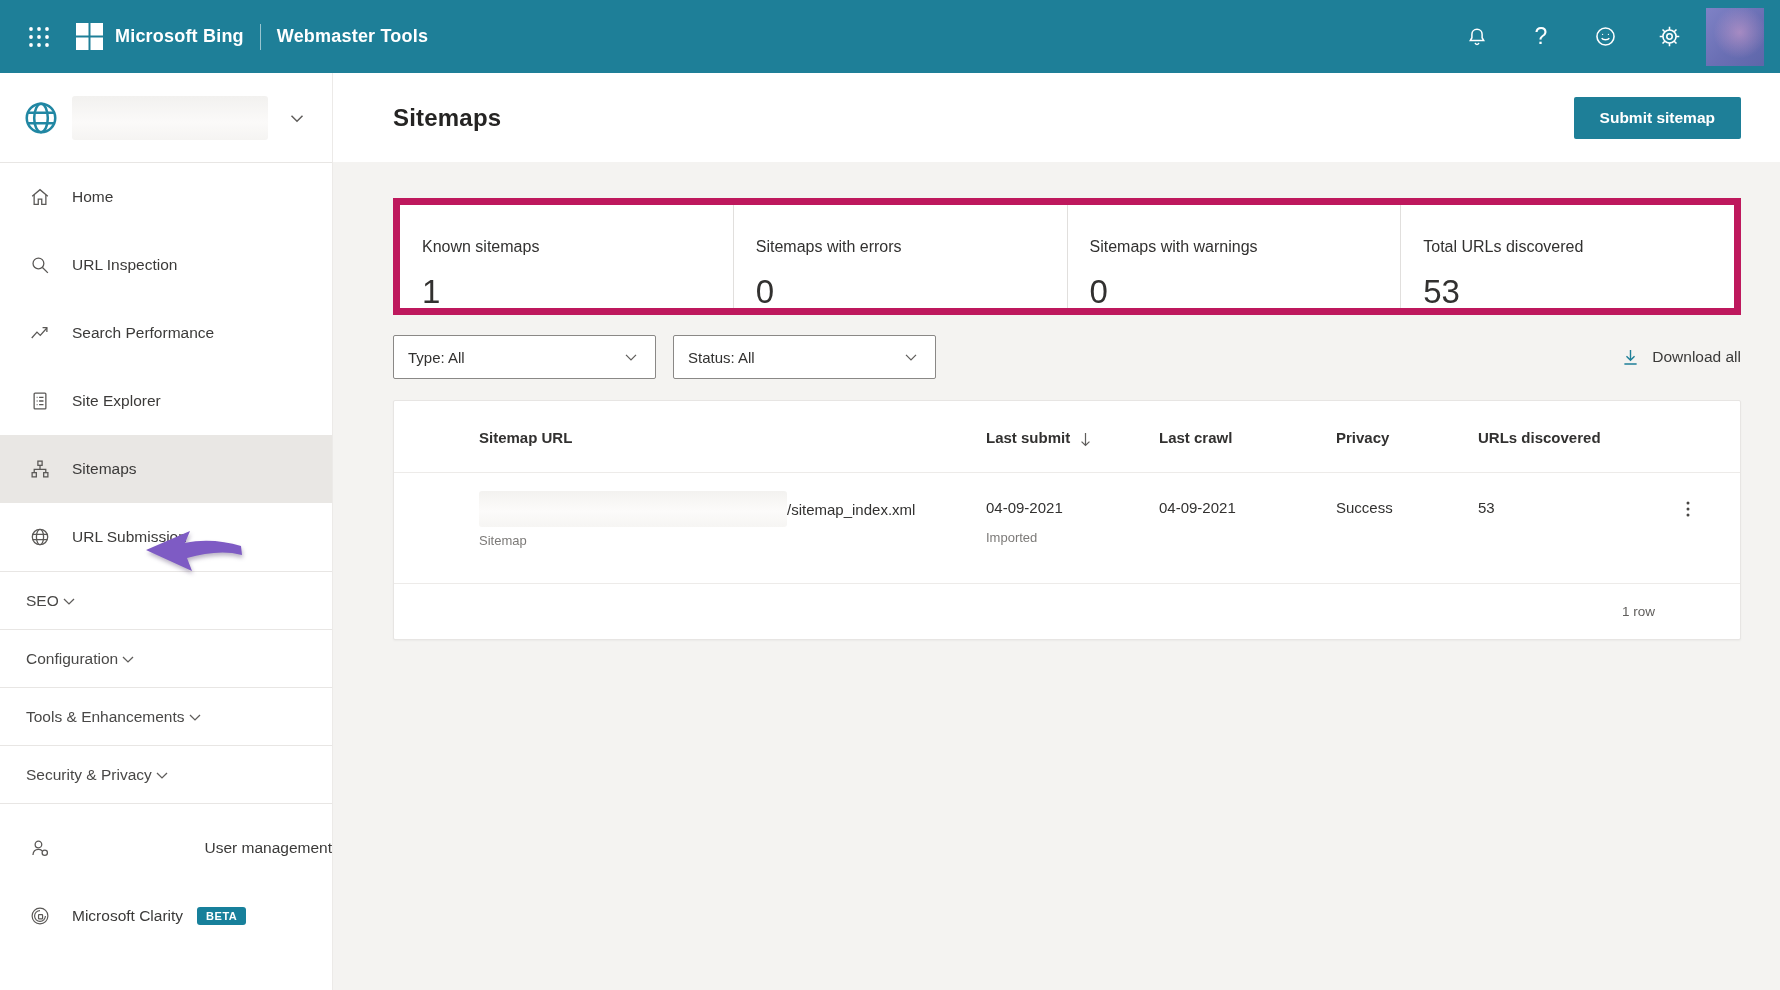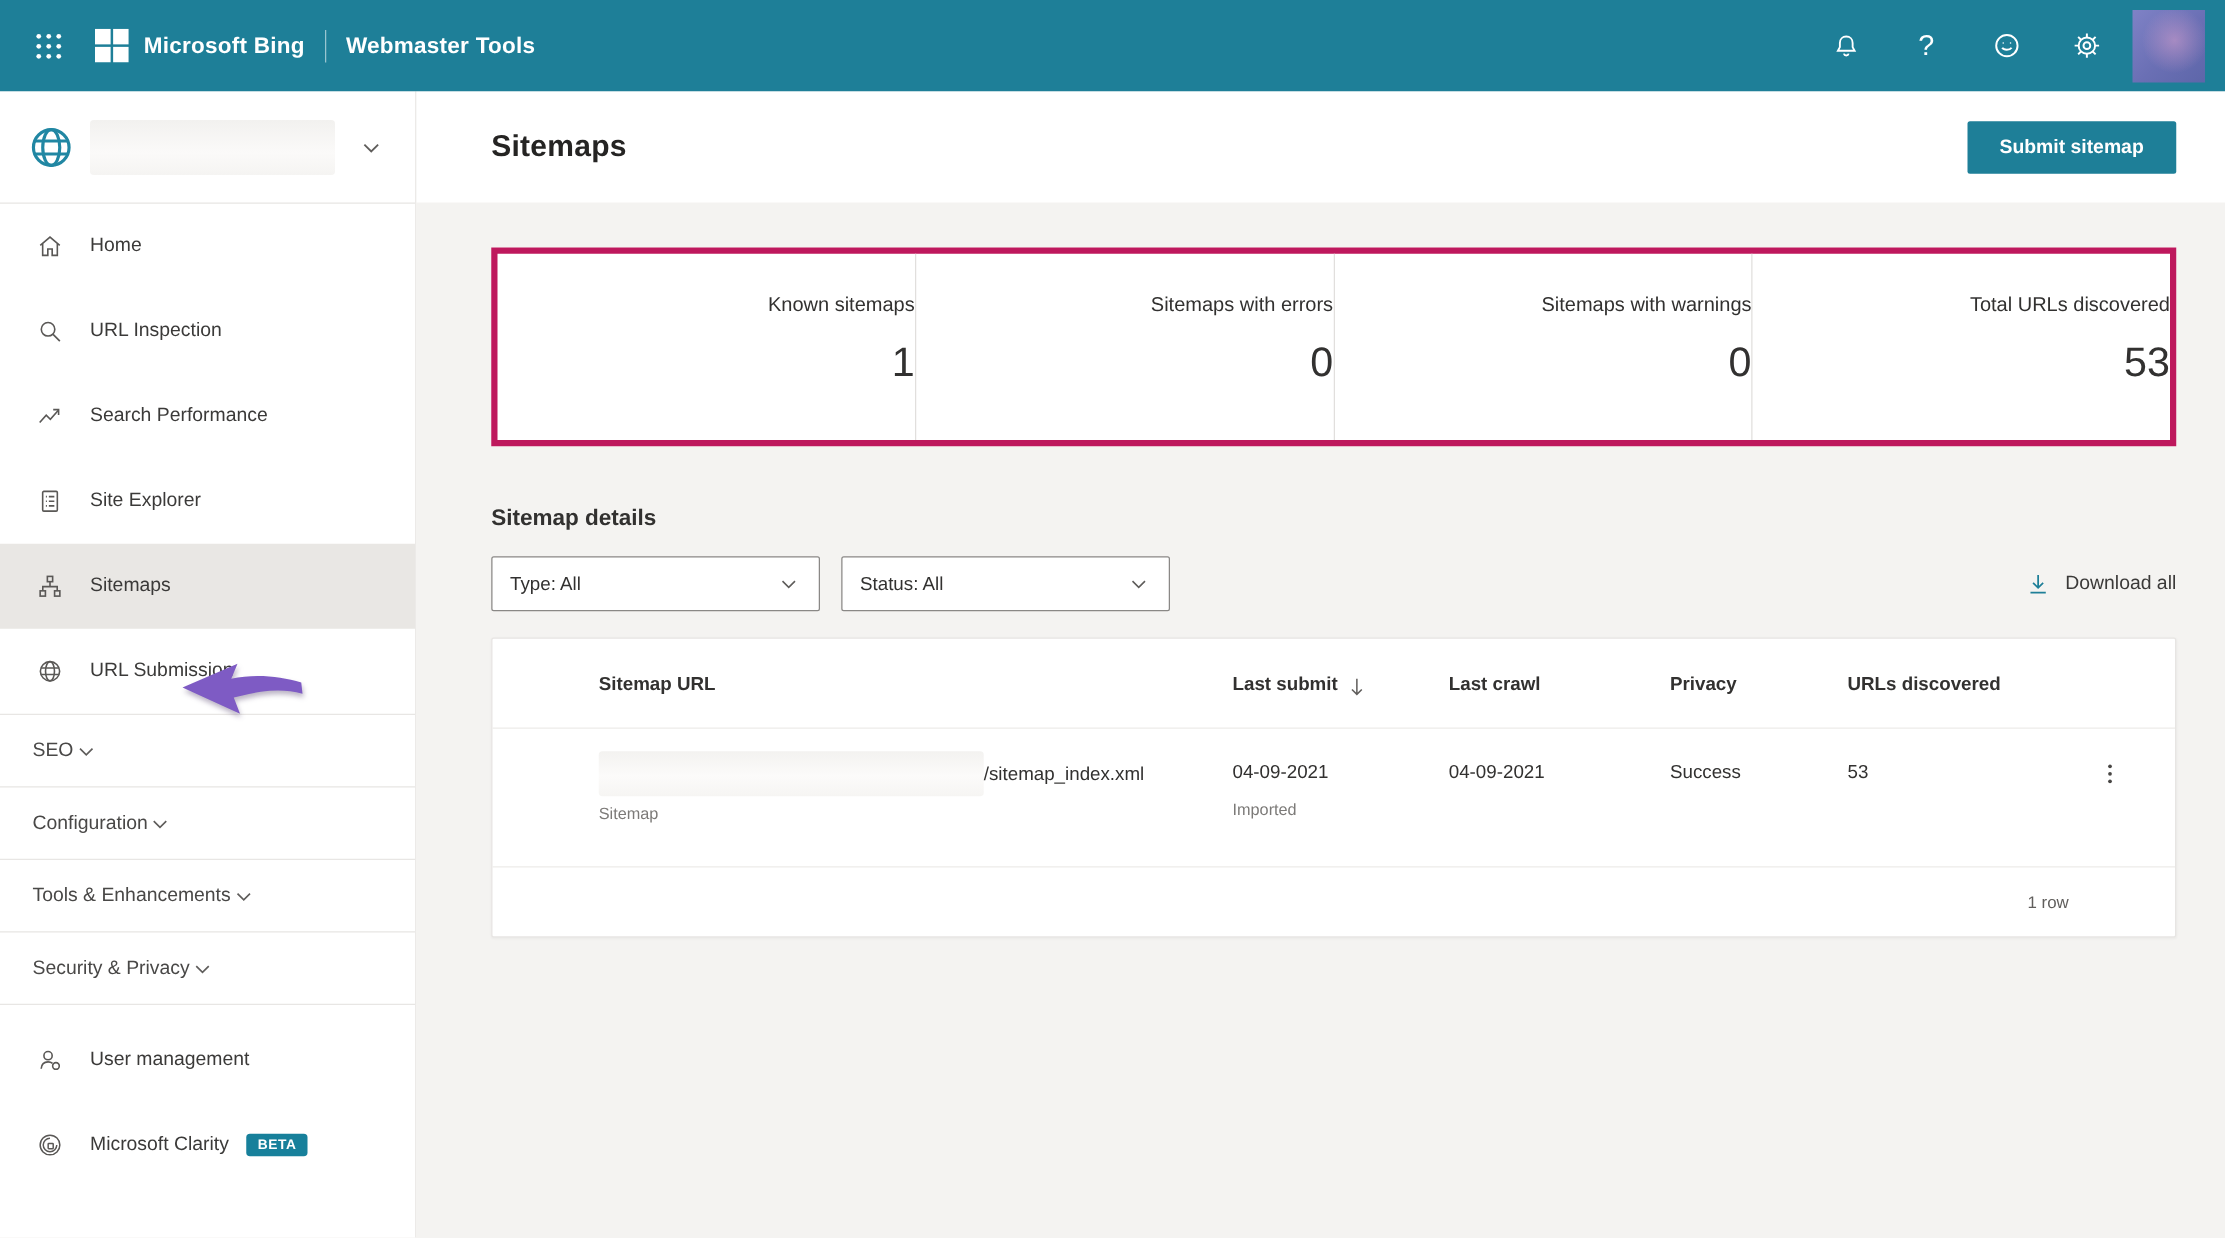--- a/index.html
+++ b/index.html
@@ -44,21 +44,21 @@
 
   
   .main { position:absolute; left:333px; top:73px; right:0; bottom:0; background:#f4f3f1; }
   .page-header { height:89px; background:#fff; display:flex; align-items:center;
                  padding:0 39px 0 60px; }
   .page-title { font-size:24px; color:#252423; letter-spacing:.2px; }
   .submit-btn { margin-left:auto; background:#1e7f98; color:#fff; border:none; font-family:inherit;
                 font-size:15.5px; font-weight:600; padding:0 26px; height:42px; border-radius:2px; cursor:pointer; }
   .content { padding:36px 39px 0 60px; }
 
-  .stats-card { background:#fff; border:5px solid #be185d; height:159px; display:flex;text-align:right; }
+  .stats-card { background:#fff; border:7px solid #be185d; height:117px; display:flex; }
   .stat-cell { flex:1; padding:33px 0 0 22px; }
   .stat-cell + .stat-cell { border-left:1px solid #e1dfdd; }
   .stat-label { font-size:16px; color:#323130; }
   .stat-value { font-size:33px; font-weight:400; color:#323130; margin-top:17px; }
 
   .details-heading { margin-top:47px; font-size:18px; font-weight:700; color:#323130; }
 
   .filters-row { margin-top:20px; display:flex; align-items:center; gap:17px; height:44px; }
   .dropdown { width:263px; height:44px; background:#fff; border:1px solid #8a8886; border-radius:2px;
               display:flex; align-items:center; justify-content:space-between; padding:0 14px;
@@ -238,21 +238,21 @@
   <div class="sb-divider"></div>
 
   <div class="section-item">
     <span>Security &amp; Privacy</span>
     <svg width="20" height="20" viewBox="0 0 24 24" fill="none" stroke="#5f5d5b" stroke-width="1.6">
         <polyline points="6,9.5 12,15.5 18,9.5"></polyline>
       </svg>
   </div>
   <div class="sb-divider"></div>
 
-  <div class="nav-item" style="margin-top:10px;">
+  <div class="nav-item" style="margin-top:10px;justify-content:space-between;">
     <svg width="22" height="22" viewBox="0 0 24 24" fill="none" stroke="#5a5856" stroke-width="1.4">
       <circle cx="10.3" cy="8.2" r="3.6"></circle>
       <path d="M4.3 19.6c.3-4 2.9-6 6-6 1.7 0 2.9.5 3.9 1.4"></path>
       <circle cx="17.2" cy="17.2" r="2.9"></circle>
     </svg>
     <span class="label">User management</span>
   </div>
 
   <div class="nav-item">
     <svg width="22" height="22" viewBox="0 0 24 24" fill="none" stroke="#5a5856" stroke-width="1.3">
@@ -290,21 +290,20 @@
       <div class="stat-cell">
         <div class="stat-label">Sitemaps with warnings</div>
         <div class="stat-value">0</div>
       </div>
       <div class="stat-cell">
         <div class="stat-label">Total URLs discovered</div>
         <div class="stat-value">53</div>
       </div>
     </div>
 
-    <h2 class="details-heading">Sitemap details</h2>
 
     <div class="filters-row">
       <div class="dropdown">
         <span>Type: All</span>
         <svg width="20" height="20" viewBox="0 0 24 24" fill="none" stroke="#5f5d5b" stroke-width="1.5">
             <polyline points="6,9.5 12,15.5 18,9.5"></polyline>
           </svg>
       </div>
       <div class="dropdown">
         <span>Status: All</span>

